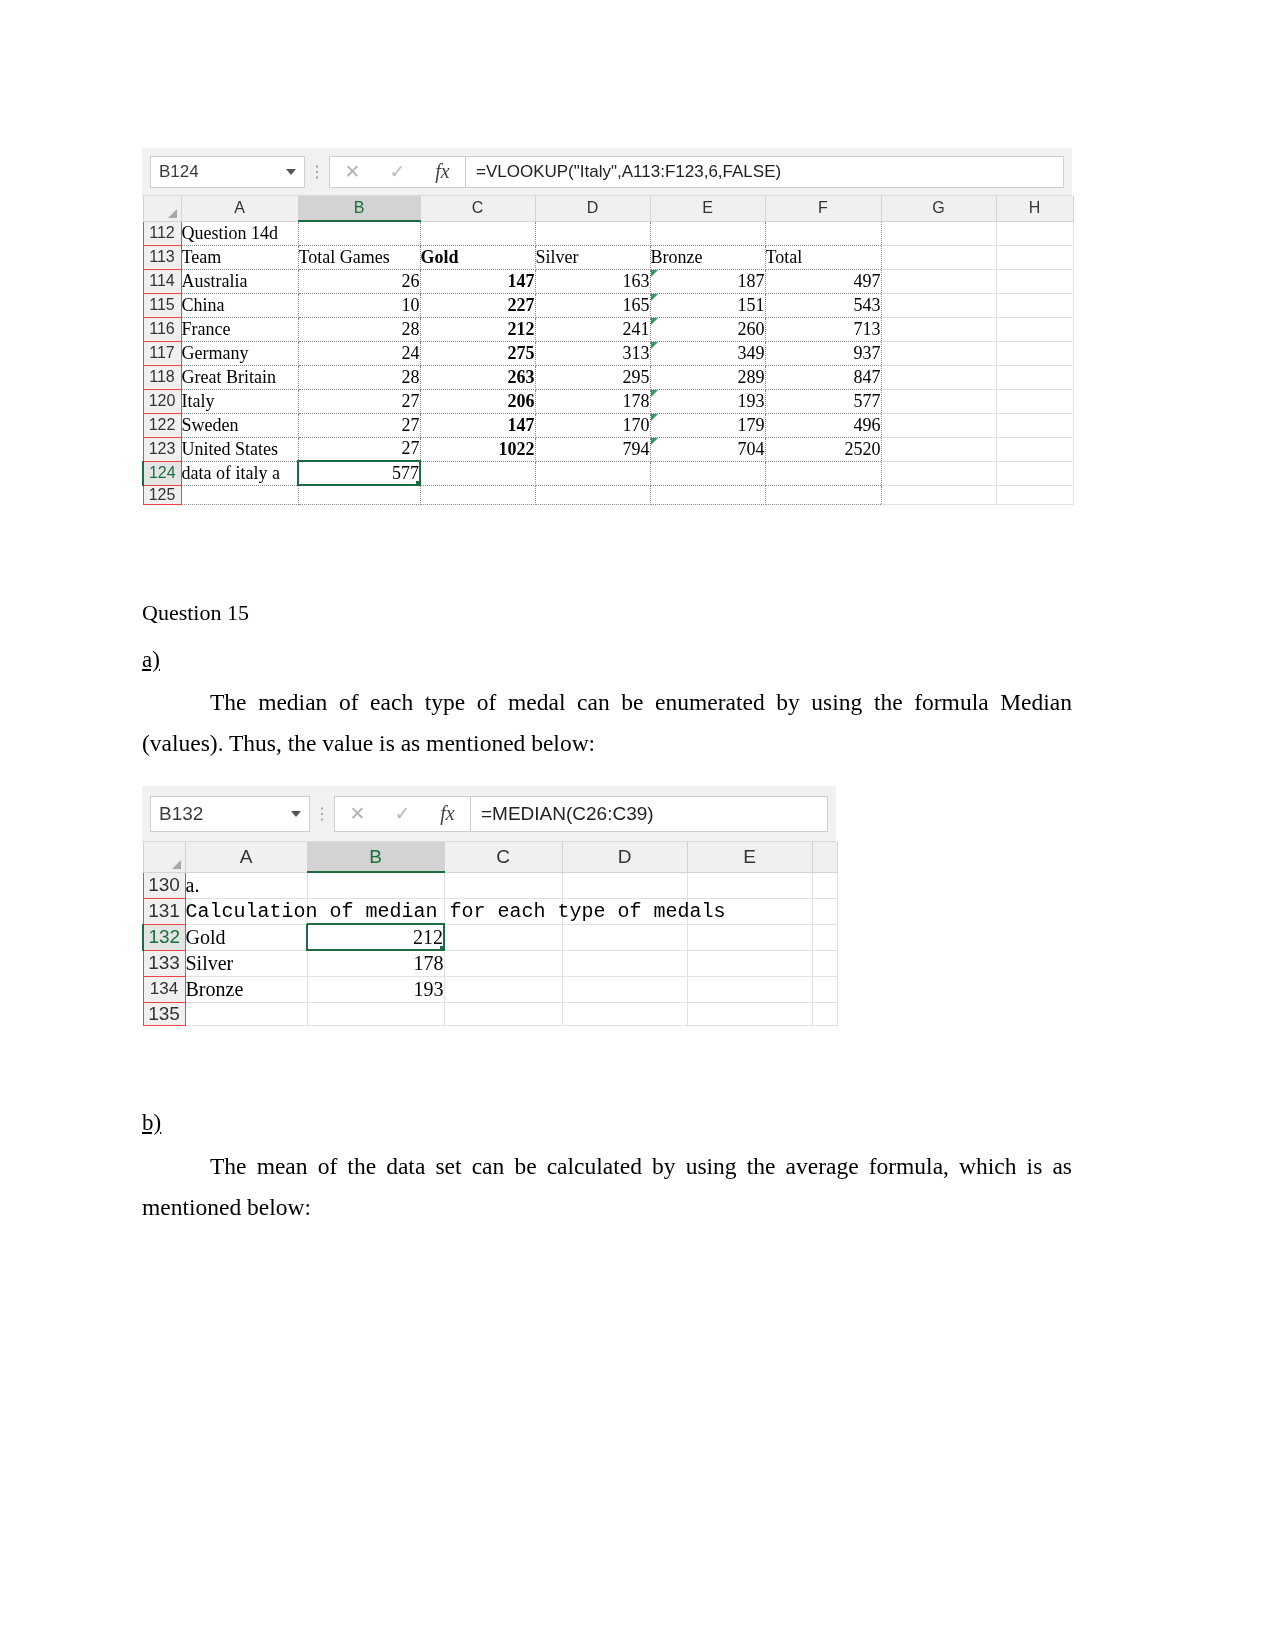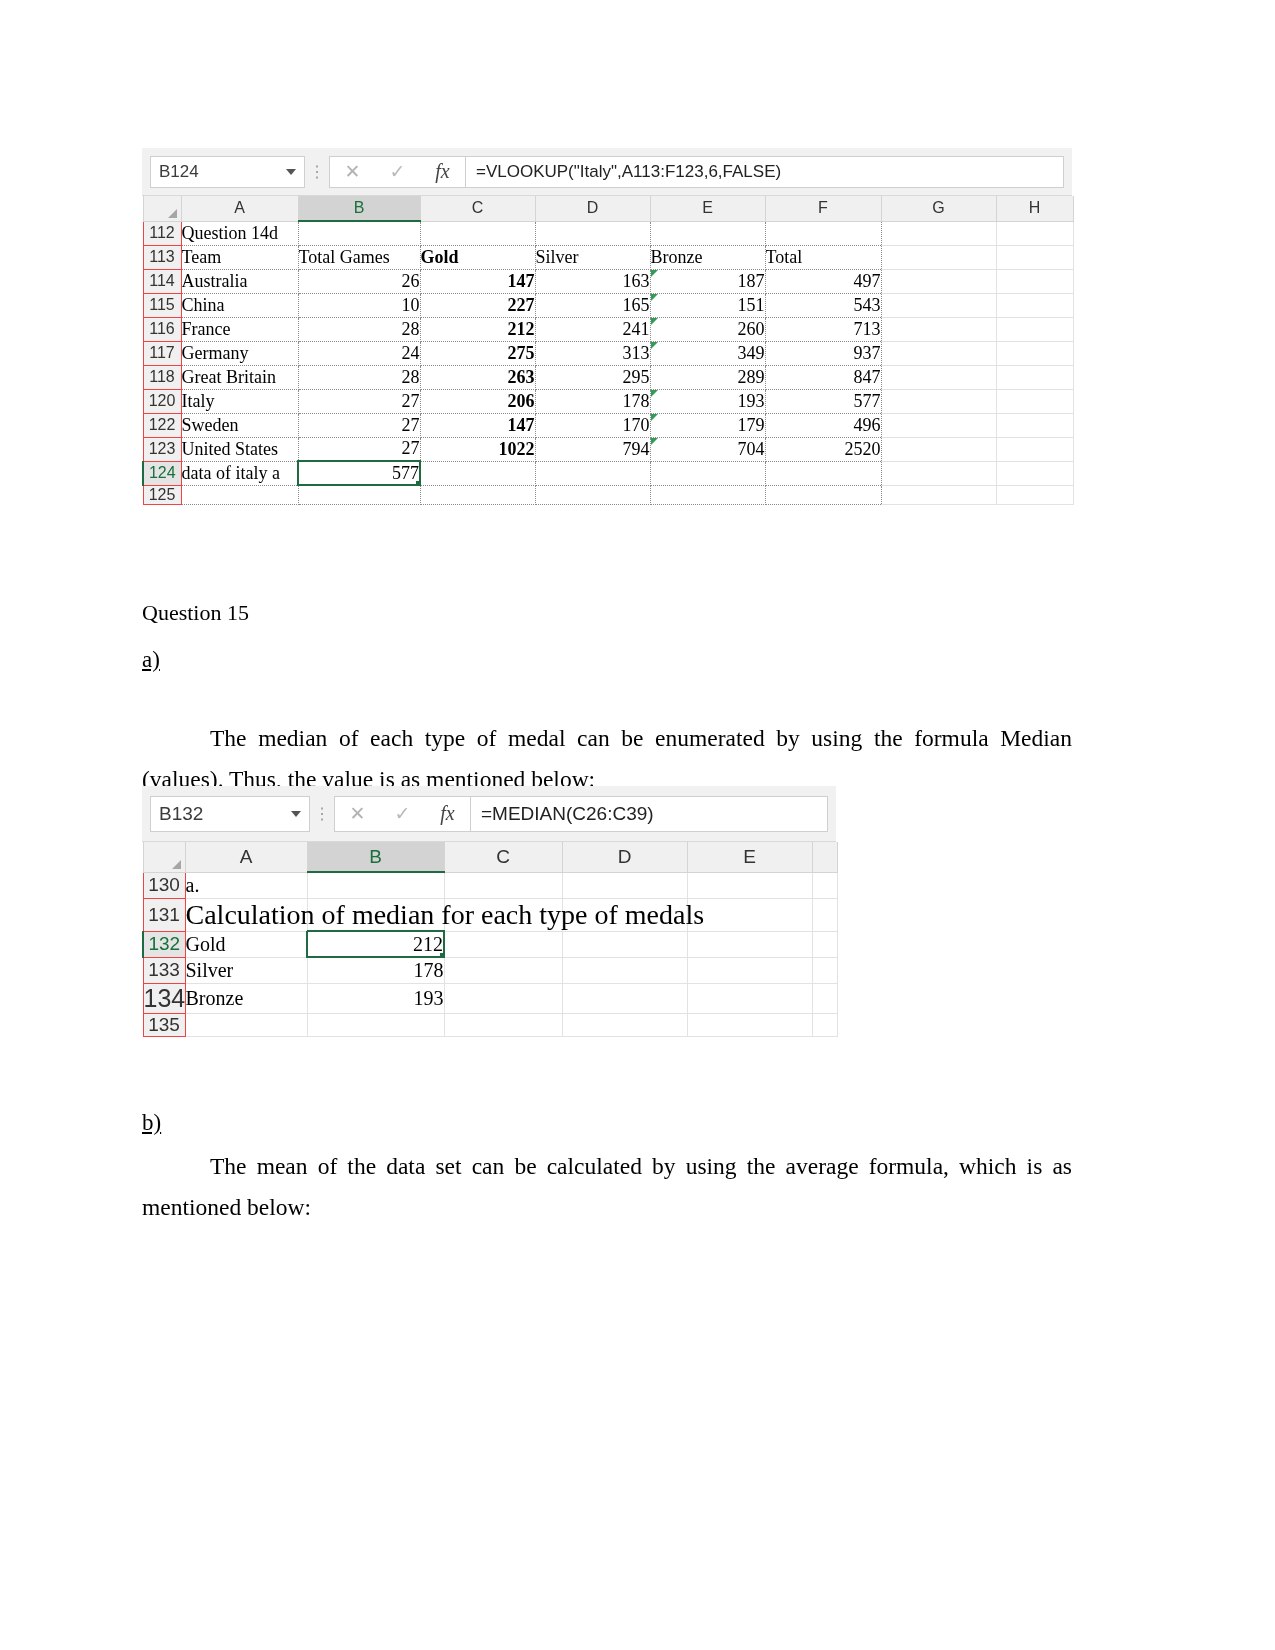--- a/index.html
+++ b/index.html
@@ -368,21 +368,21 @@
         <td class="cell plain" style="height:12px"></td>
       </tr>
     </tbody>
       </table>
   </div>
 
   <div class="doc-h" style="left:142px; top:596px;">Question 15</div>
 
   <div class="doc-sub" style="left:142px; top:643px;">a)</div>
 
-  <div class="doc-p" style="left:142px; top:678px; width:930px;margin-top:36px;">
+  <div class="doc-p" style="left:142px; top:678px; width:930px;">
     <span class="indent"></span><span>The median of each type of medal can be enumerated by using the formula Median (values). Thus, the value is as mentioned below:</span>
   </div>
 
   <div class="xl" style="left:142px; top:782px; width:694px;">
 
     <div class="xl-formula-bar" style="height:56px;">
       <div class="namebox" style="width:160px;height:36px;font-size:19px;">
         <span class="nb-text">B132</span>
         <span class="nb-caret"></span>
       </div>
@@ -423,21 +423,21 @@
         <td class="cell plain" style="height:26px;font-size:20px;">a.</td>
         <td class="cell plain" style="height:26px;"></td>
         <td class="cell plain" style="height:26px;"></td>
         <td class="cell plain" style="height:26px;"></td>
         <td class="cell plain" style="height:26px;"></td>
         <td class="cell plain" style="height:26px;"></td>
       </tr>
 
       <tr>
         <td class="rowhead" style="font-size:19px;margin-left:32px;">131</td>
-        <td class="cell plain" style="height:26px;font-size:28px;overflow:visible;position:relative;z-index:2;">Calculation of median for each type of medals</td>
+        <td class="cell plain" style="height:26px;font-size:20px;overflow:visible;position:relative;z-index:2;font-family:Liberation Mono, monospace;">Calculation of median for each type of medals</td>
         <td class="cell plain" style="height:26px;"></td>
         <td class="cell plain" style="height:26px;"></td>
         <td class="cell plain" style="height:26px;"></td>
         <td class="cell plain" style="height:26px;"></td>
         <td class="cell plain" style="height:26px;"></td>
       </tr>
 
       <tr>
         <td class="rowhead sel" style="font-size:19px;">132</td>
         <td class="cell plain" style="height:26px;font-size:20px;">Gold</td>
@@ -452,21 +452,21 @@
         <td class="rowhead" style="font-size:19px;">133</td>
         <td class="cell plain" style="height:26px;font-size:20px;">Silver</td>
         <td class="cell num plain" style="height:26px;font-size:20px;">178</td>
         <td class="cell plain" style="height:26px;"></td>
         <td class="cell plain" style="height:26px;"></td>
         <td class="cell plain" style="height:26px;"></td>
         <td class="cell plain" style="height:26px;"></td>
       </tr>
 
       <tr>
-        <td class="rowhead" style="font-size:25px;">134</td>
+        <td class="rowhead" style="font-size:17px;">134</td>
         <td class="cell plain" style="height:26px;font-size:20px;">Bronze</td>
         <td class="cell num plain" style="height:26px;font-size:20px;">193</td>
         <td class="cell plain" style="height:26px;"></td>
         <td class="cell plain" style="height:26px;"></td>
         <td class="cell plain" style="height:26px;"></td>
         <td class="cell plain" style="height:26px;"></td>
       </tr>
 
       <tr>
         <td class="rowhead" style="font-size:19px;height:12px;overflow:hidden;">135</td>

